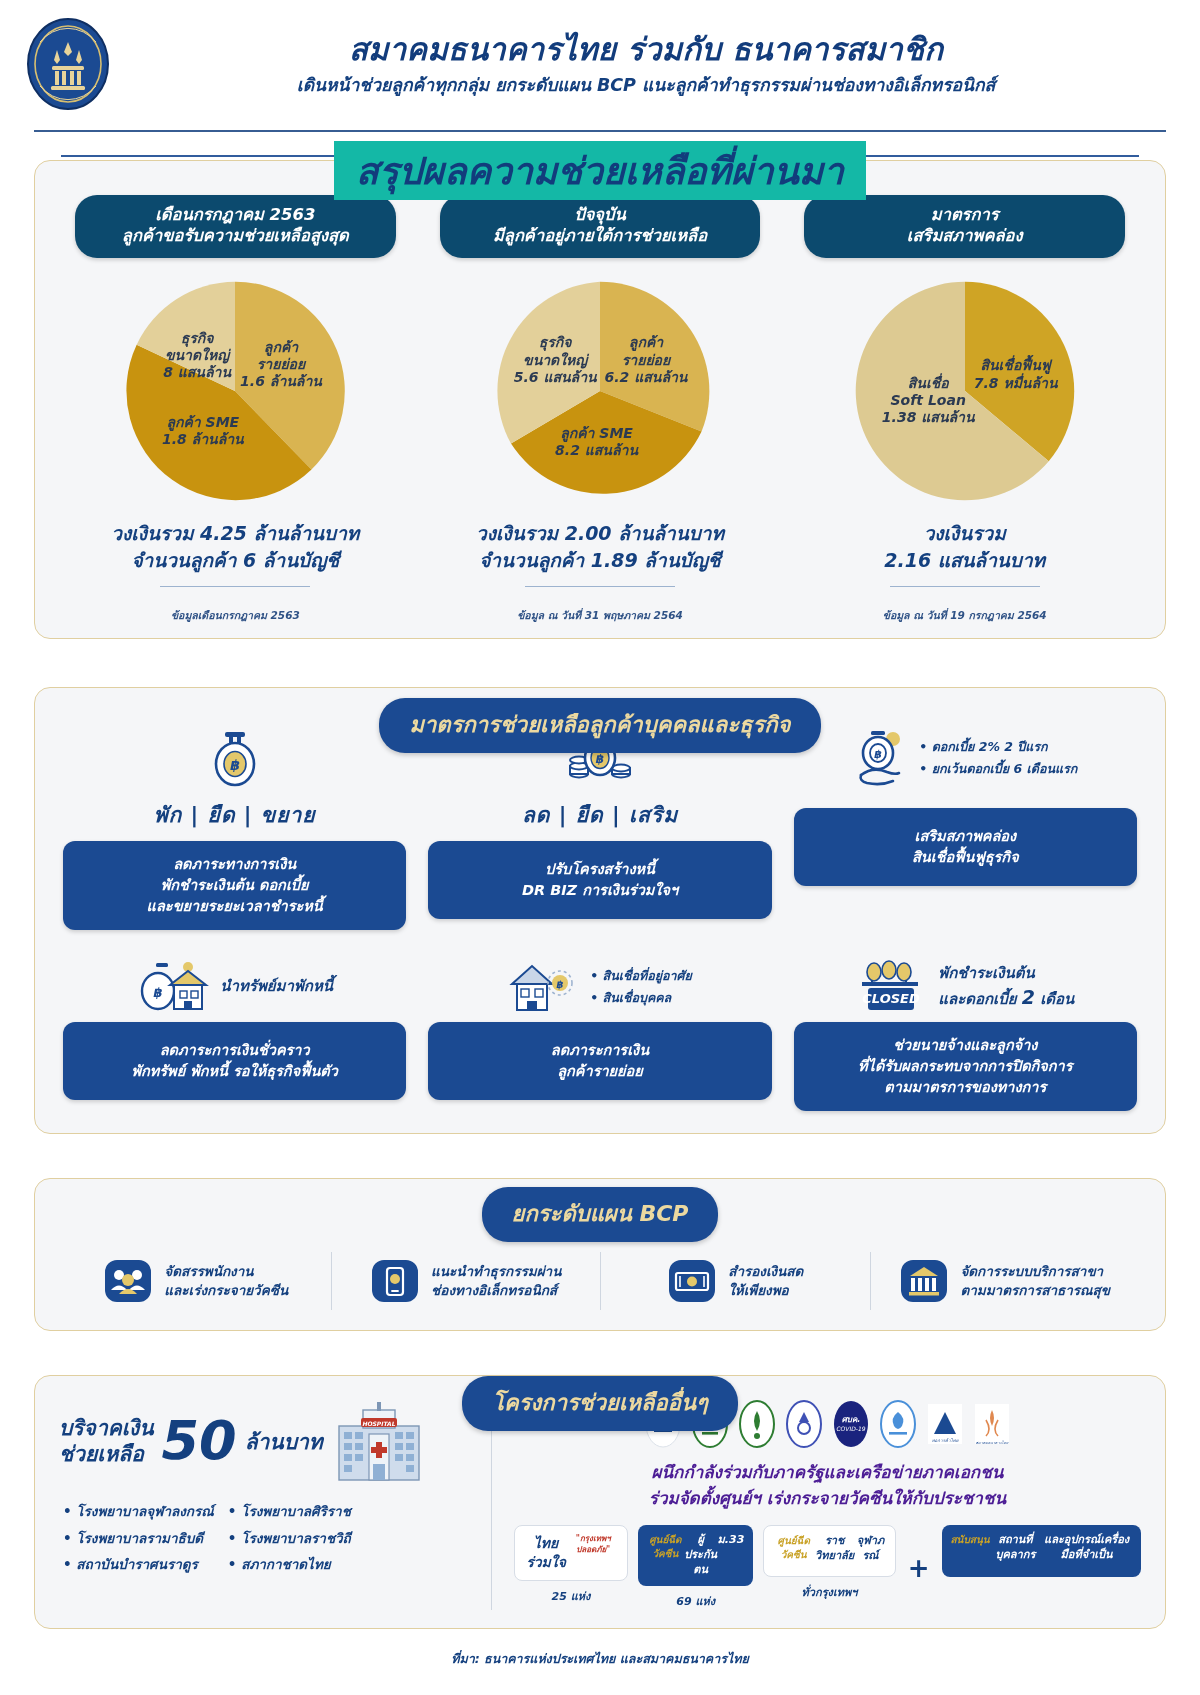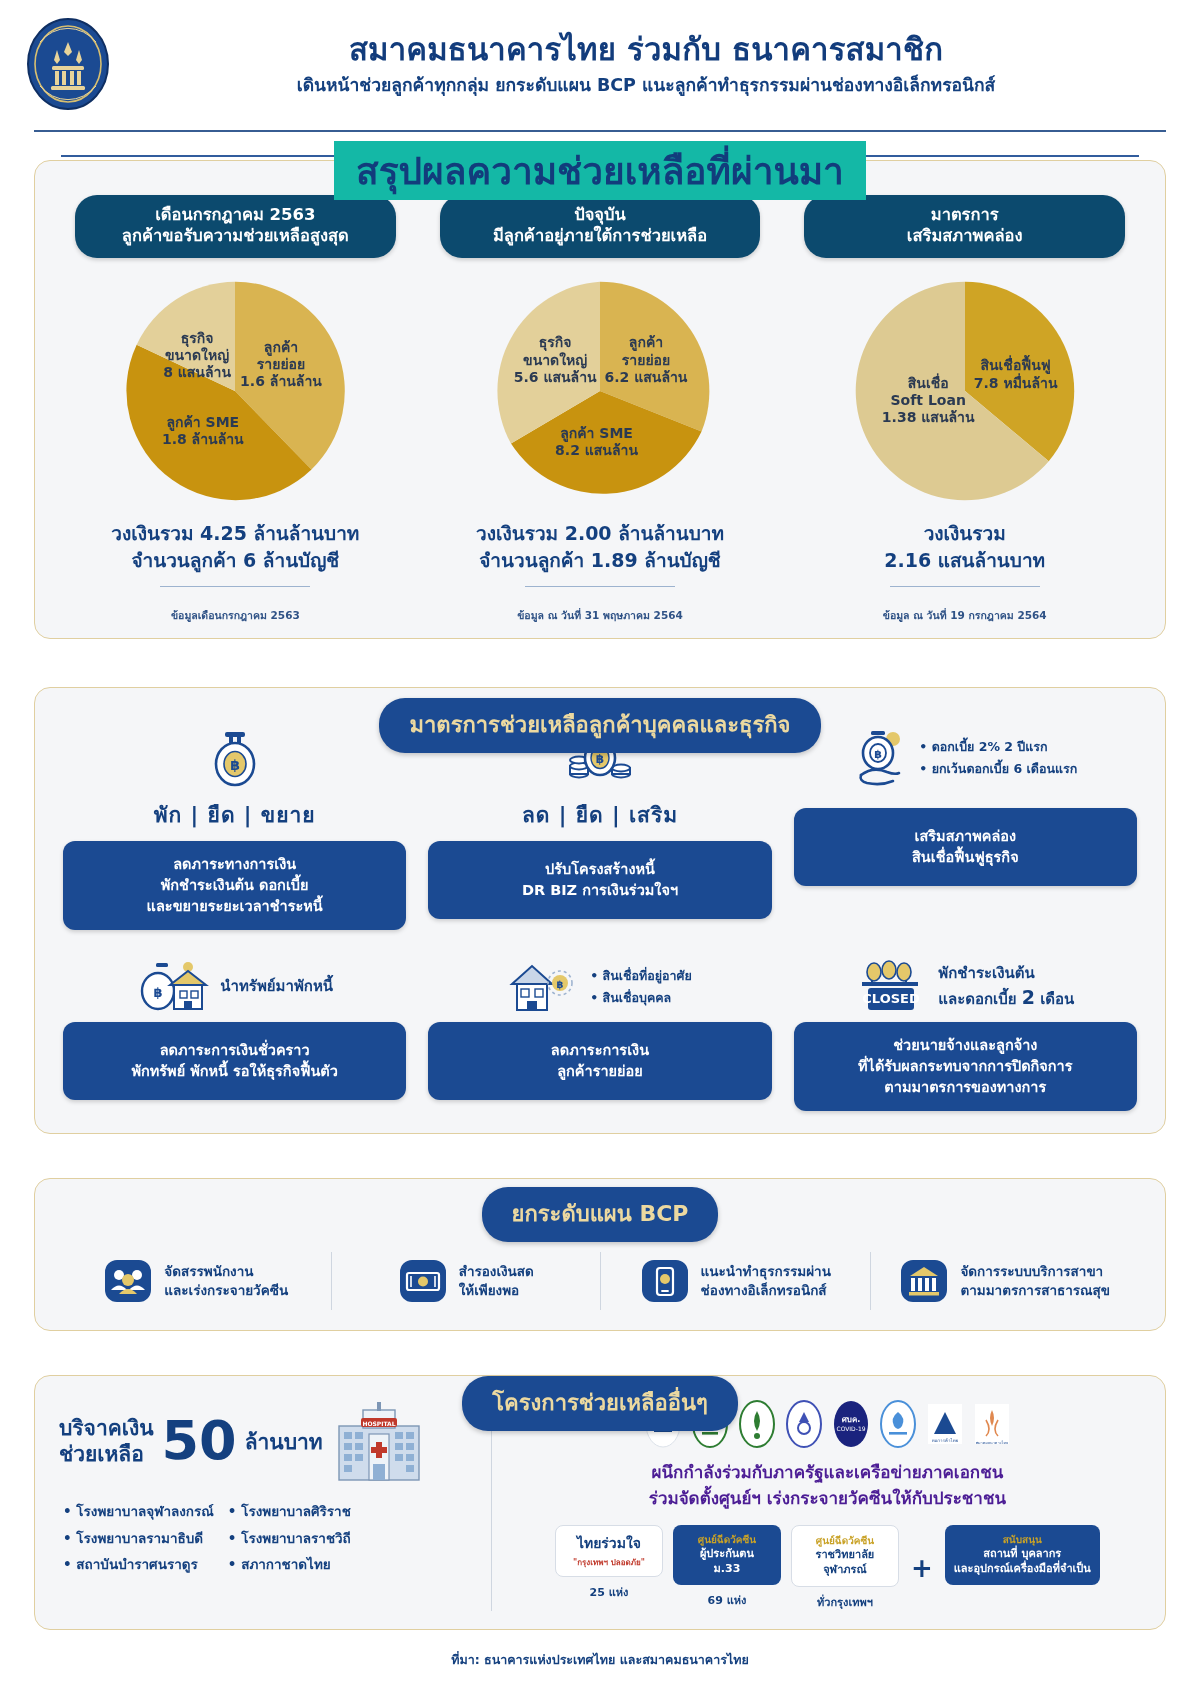--- a/index.html
+++ b/index.html
@@ -3,21 +3,21 @@
 <meta charset="utf-8">
 <style>
   * { box-sizing: border-box; margin: 0; padding: 0; }
   html, body {
     width: 1200px; height: 1695px;
     background: #ffffff;
     font-family: "DejaVu Sans", "Liberation Sans", sans-serif;
     color: #1a3f77;
     overflow: hidden;
   }
-  .page { position: relative; width: 1200px; height: 1695px; background:#fff; }
+  .page { position: relative; width: 1200px; height: 1695px; background:#fff;font-style:italic; }
 
   
   .header {
     display: flex; align-items: center; gap: 18px;
     padding: 14px 30px 10px 22px;
   }
   .logo-wrap { flex: 0 0 auto; width: 92px; height: 100px; display:flex; align-items:center; justify-content:center; }
   .header-text { flex: 1 1 auto; text-align: center; padding-right: 10px; }
   .header-title {
     font-size: 31px; font-weight: 700; color: #123c7c; letter-spacing: .2px;
@@ -116,21 +116,21 @@
   .hosp-col { font-size: 13.5px; font-weight:600; color:#14407f; line-height: 1.95; }
   .hosp-col li { list-style: none; }
   .hosp-col li::before { content: "• "; color:#14407f; }
   .other-right { flex: 1 1 60%; padding-left: 22px; text-align:center; }
   .logos { display:flex; justify-content:center; align-items:flex-end; gap: 9px; margin-bottom: 12px; }
   .partner-text { font-size: 17px; font-weight:700; color:#4c1d95; line-height:1.5; }
   .chips { display:flex; align-items:flex-start; justify-content:center; gap:10px; margin-top: 14px; }
   .chip-wrap { text-align:center; }
   .chip {
     border-radius: 8px; padding: 8px 9px; font-size: 11px; font-weight:700; line-height:1.35;
-    min-width: 108px; min-height: 52px; display:flex; flex-direction:column; justify-content:space-between;
+    min-width: 108px; min-height: 52px; display:flex; flex-direction:row; justify-content:space-between;
   }
   .chip.light { background:#ffffff; border:1px solid #d7dde6; color:#14407f; }
   .chip.blue  { background:#1b4a92; color:#fff; }
   .chip-cap { font-size: 11px; font-weight:700; color:#14407f; margin-top: 6px; }
   .chip-plus { font-size: 26px; font-weight:700; color:#14407f; align-self:center; padding: 0 2px; }
   .chip-top { font-size: 10px; font-weight:700; color:#c9a227; }
 
   
   .source { text-align:center; font-size: 12.5px; font-weight:700; color:#14407f; margin-top: 20px; }
 </style>
@@ -424,40 +424,40 @@
         </svg>
         <div class="bcp-label">
           <div>จัดสรรพนักงาน</div>
           <div>และเร่งกระจายวัคซีน</div>
         </div>
       </div>
 
       <div class="bcp-item">
         <svg width="50" height="50" viewBox="0 0 50 50">
           <rect x="2" y="4" width="46" height="42" rx="12" fill="#1b4a92"></rect>
+          <rect x="17" y="12" width="16" height="27" rx="3" fill="none" stroke="#fff" stroke-width="2.2"></rect>
+          <circle cx="25" cy="23" r="5" fill="#e4c86a"></circle>
+          <path d="M22 35 h6" stroke="#fff" stroke-width="1.8" stroke-linecap="round"></path>
+        </svg>
+        <div class="bcp-label">
+          <div>แนะนำทำธุรกรรมผ่าน</div>
+          <div>ช่องทางอิเล็กทรอนิกส์</div>
+        </div>
+      </div>
+
+      <div class="bcp-item">
+        <svg width="50" height="50" viewBox="0 0 50 50">
+          <rect x="2" y="4" width="46" height="42" rx="12" fill="#1b4a92"></rect>
           <rect x="9" y="17" width="32" height="17" rx="2" fill="none" stroke="#fff" stroke-width="2.2"></rect>
           <circle cx="25" cy="25.5" r="5" fill="#e4c86a"></circle>
           <path d="M13 20 v11 M37 20 v11" stroke="#fff" stroke-width="1.6"></path>
         </svg>
         <div class="bcp-label">
           <div>สำรองเงินสด</div>
           <div>ให้เพียงพอ</div>
-        </div>
-      </div>
-
-      <div class="bcp-item">
-        <svg width="50" height="50" viewBox="0 0 50 50">
-          <rect x="2" y="4" width="46" height="42" rx="12" fill="#1b4a92"></rect>
-          <rect x="17" y="12" width="16" height="27" rx="3" fill="none" stroke="#fff" stroke-width="2.2"></rect>
-          <circle cx="25" cy="23" r="5" fill="#e4c86a"></circle>
-          <path d="M22 35 h6" stroke="#fff" stroke-width="1.8" stroke-linecap="round"></path>
-        </svg>
-        <div class="bcp-label">
-          <div>แนะนำทำธุรกรรมผ่าน</div>
-          <div>ช่องทางอิเล็กทรอนิกส์</div>
         </div>
       </div>
 
       <div class="bcp-item">
         <svg width="50" height="50" viewBox="0 0 50 50">
           <rect x="2" y="4" width="46" height="42" rx="12" fill="#1b4a92"></rect>
           <path d="M11 20 L25 11 L39 20 Z" fill="#e4c86a"></path>
           <rect x="12" y="22" width="4" height="13" fill="#fff"></rect>
           <rect x="19" y="22" width="4" height="13" fill="#fff"></rect>
           <rect x="26" y="22" width="4" height="13" fill="#fff"></rect>

